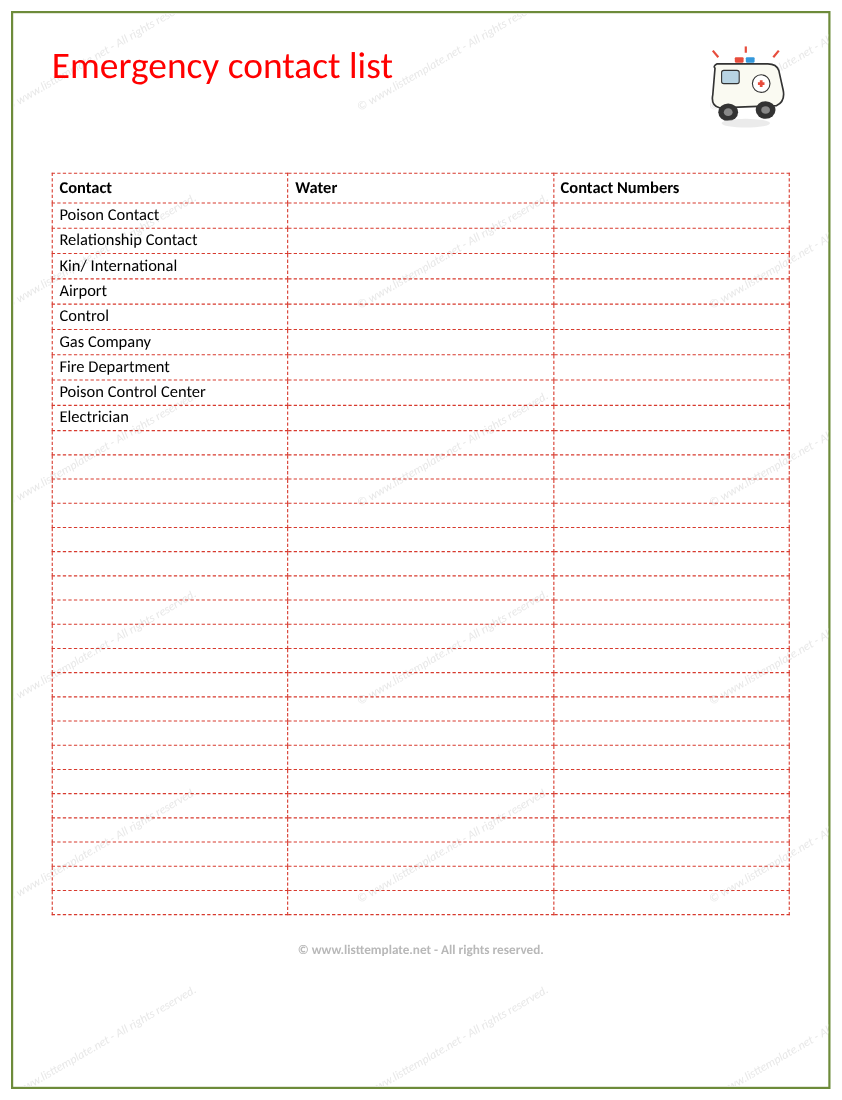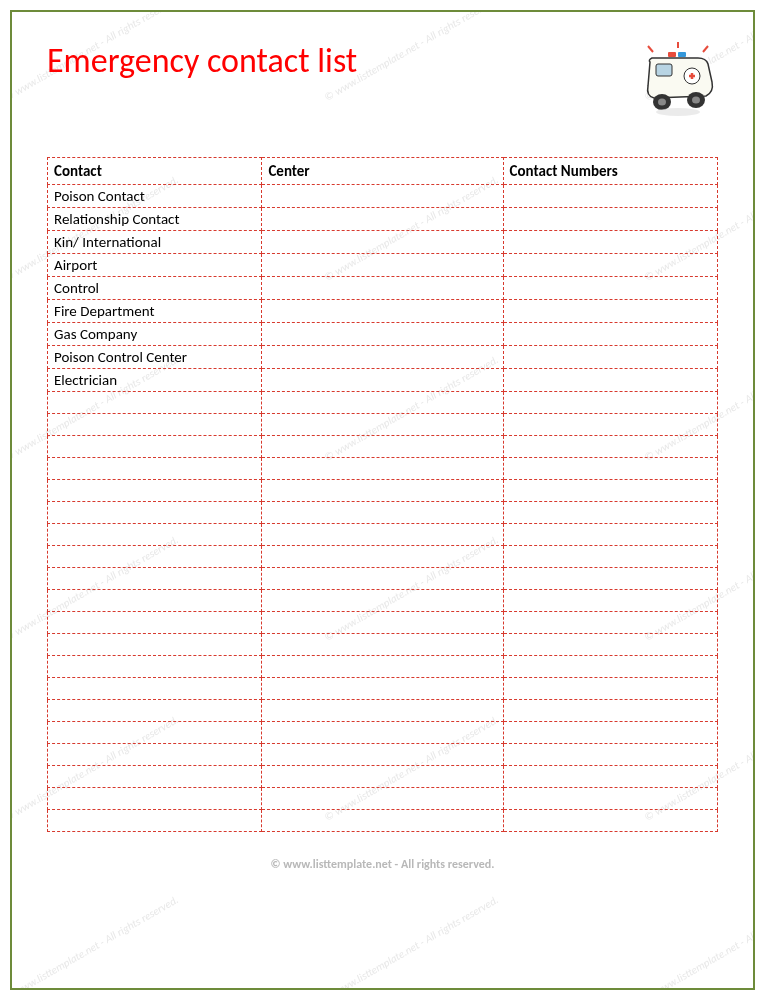--- a/index.html
+++ b/index.html
@@ -130,21 +130,21 @@
           <ellipse cx="58" cy="58" rx="4" ry="3.5" fill="#888"></ellipse>
           <ellipse cx="40" cy="70" rx="22" ry="4" fill="#ddd" opacity="0.6"></ellipse>
         </svg>
       </div>
     </div>
 
     <table class="contact-table">
       <thead>
         <tr>
           <th class="col-contacts">Contact</th>
-          <th class="col-names">Center</th>
+          <th class="col-names">Water</th>
           <th class="col-numbers">Contact Numbers</th>
         </tr>
       </thead>
       <tbody id="table-body">
           <tr>
             <td>Poison Contact</td>
             <td></td>
             <td></td>
           </tr>
           <tr>
@@ -161,26 +161,26 @@
             <td>Airport</td>
             <td></td>
             <td></td>
           </tr>
           <tr>
             <td>Control</td>
             <td></td>
             <td></td>
           </tr>
           <tr>
+            <td>Gas Company</td>
+            <td></td>
+            <td></td>
+          </tr>
+          <tr>
             <td>Fire Department</td>
-            <td></td>
-            <td></td>
-          </tr>
-          <tr>
-            <td>Gas Company</td>
             <td></td>
             <td></td>
           </tr>
           <tr>
             <td>Poison Control Center</td>
             <td></td>
             <td></td>
           </tr>
           <tr>
             <td>Electrician</td>

